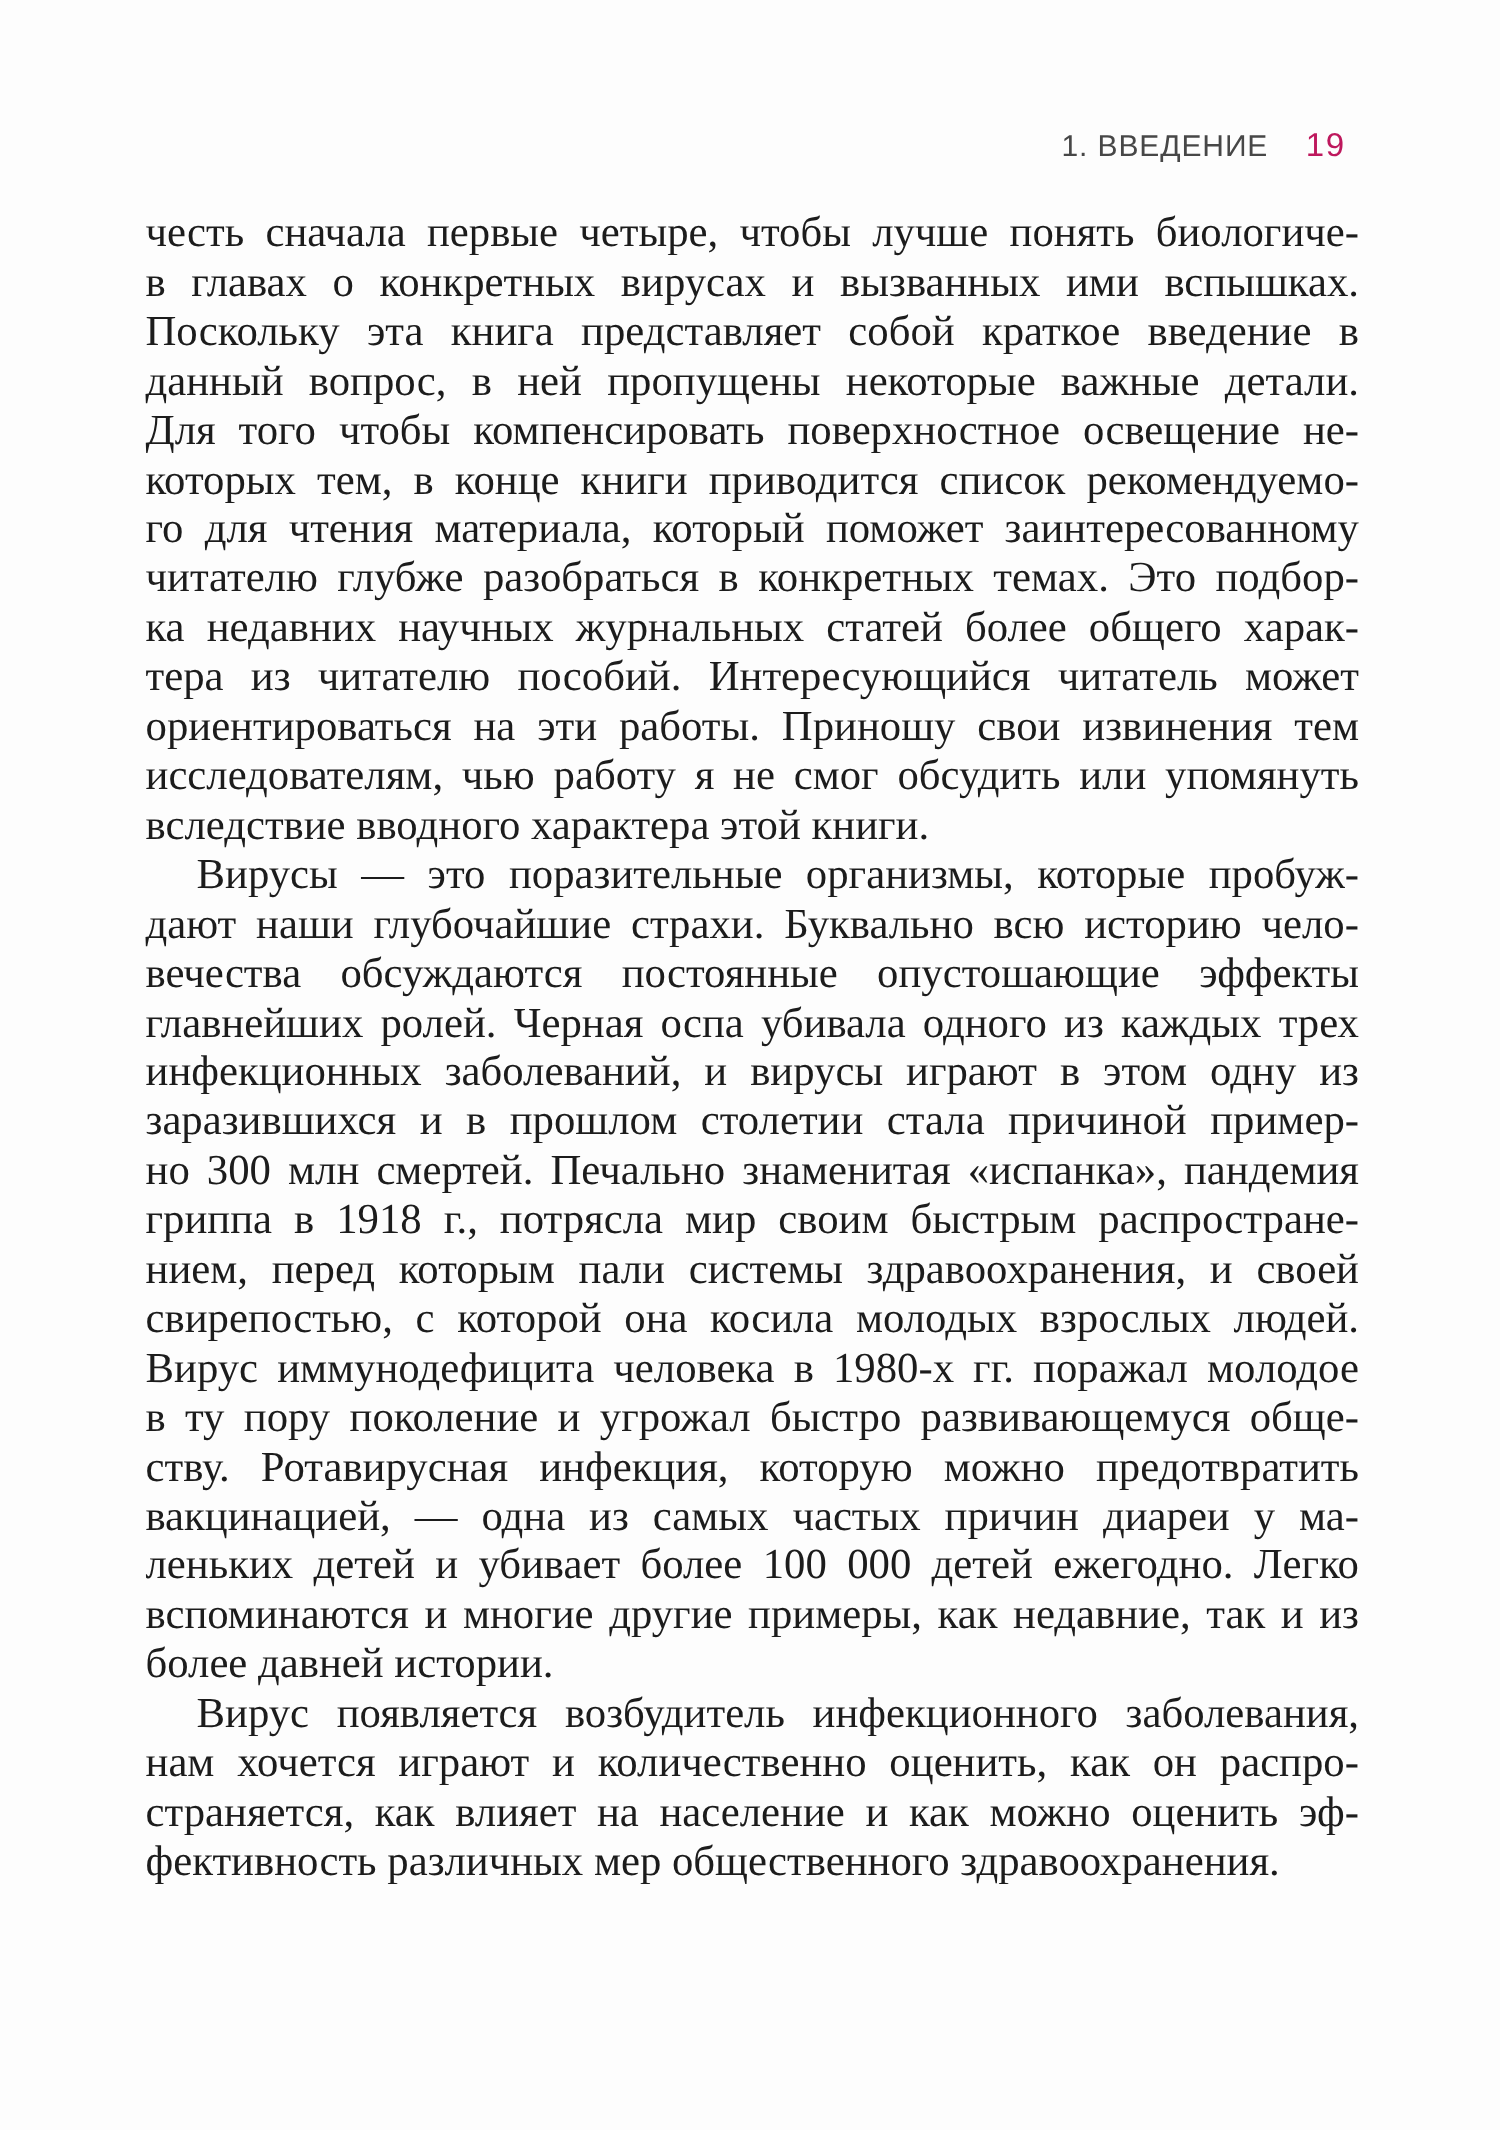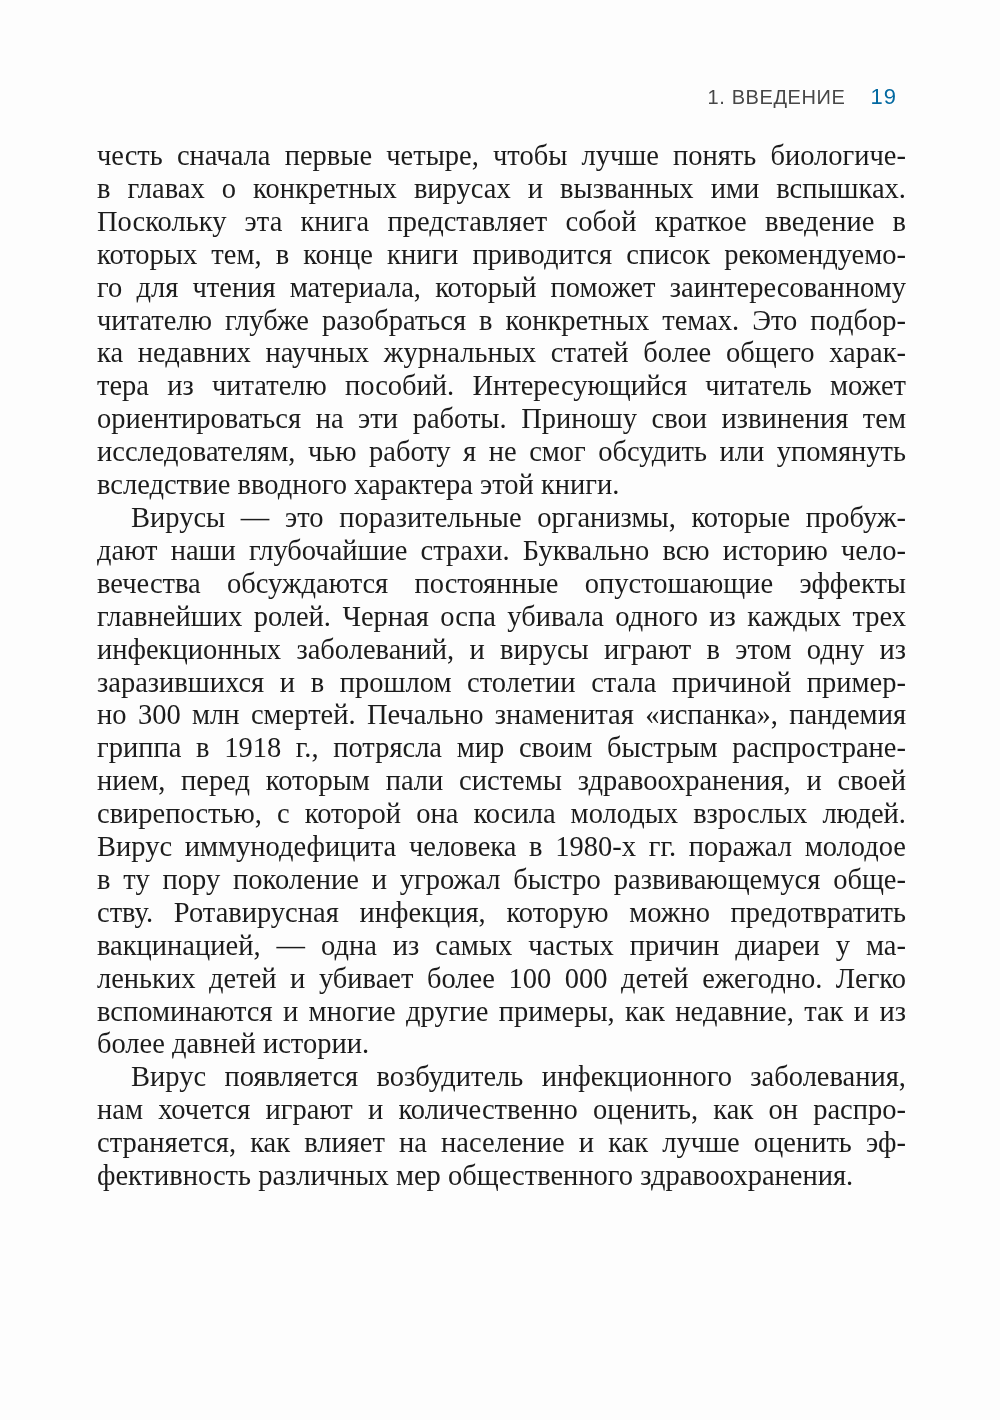--- a/index.html
+++ b/index.html
@@ -26,21 +26,21 @@
     color: #474747;
     font-size: 20px;
     letter-spacing: 0.6px;
     white-space: nowrap;
   }
   .running-header .pagenum {
     display: inline-block;
     margin-left: 25px;
     font-size: 22px;
     letter-spacing: 1px;
-    color: #0369a1;
+    color: #be185d;
   }
   .content {
     position: absolute;
     top: 140px;
     left: 97px;
     width: 809px;
     font-size: 28.5px;
     line-height: 32.9px;
   }
   .para { margin: 0; padding: 0; }
@@ -64,20 +64,22 @@
   <div class="running-header">
     <span class="chapter">1. ВВЕДЕНИЕ</span><span class="pagenum">19</span>
   </div>
 
   <div class="content">
 
   <div class="para">
         <div class="line">честь сначала первые четыре, чтобы лучше понять биологиче-</div>
         <div class="line">в главах о конкретных вирусах и вызванных ими вспышках.</div>
         <div class="line">Поскольку эта книга представляет собой краткое введение в</div>
+        <div class="line">данный вопрос, в ней пропущены некоторые важные детали.</div>
+        <div class="line">Для того чтобы компенсировать поверхностное освещение не-</div>
         <div class="line">которых тем, в конце книги приводится список рекомендуемо-</div>
         <div class="line">го для чтения материала, который поможет заинтересованному</div>
         <div class="line">читателю глубже разобраться в конкретных темах. Это подбор-</div>
         <div class="line">ка недавних научных журнальных статей более общего харак-</div>
         <div class="line">тера из читателю пособий. Интересующийся читатель может</div>
         <div class="line">ориентироваться на эти работы. Приношу свои извинения тем</div>
         <div class="line">исследователям, чью работу я не смог обсудить или упомянуть</div>
         <div class="line flush">вследствие вводного характера этой книги.</div>
       </div>
       <div class="para indent">
@@ -95,18 +97,18 @@
         <div class="line">в ту пору поколение и угрожал быстро развивающемуся обще-</div>
         <div class="line">ству. Ротавирусная инфекция, которую можно предотвратить</div>
         <div class="line">вакцинацией, — одна из самых частых причин диареи у ма-</div>
         <div class="line">леньких детей и убивает более 100 000 детей ежегодно. Легко</div>
         <div class="line">вспоминаются и многие другие примеры, как недавние, так и из</div>
         <div class="line flush">более давней истории.</div>
       </div>
       <div class="para indent">
         <div class="line">Вирус появляется возбудитель инфекционного заболевания,</div>
         <div class="line">нам хочется играют и количественно оценить, как он распро-</div>
-        <div class="line">страняется, как влияет на население и как лучше оценить эф-</div>
+        <div class="line">страняется, как влияет на население и как можно оценить эф-</div>
         <div class="line flush">фективность различных мер общественного здравоохранения.</div>
       </div>
     </div>
 
 </div>
 
 </body></html>

